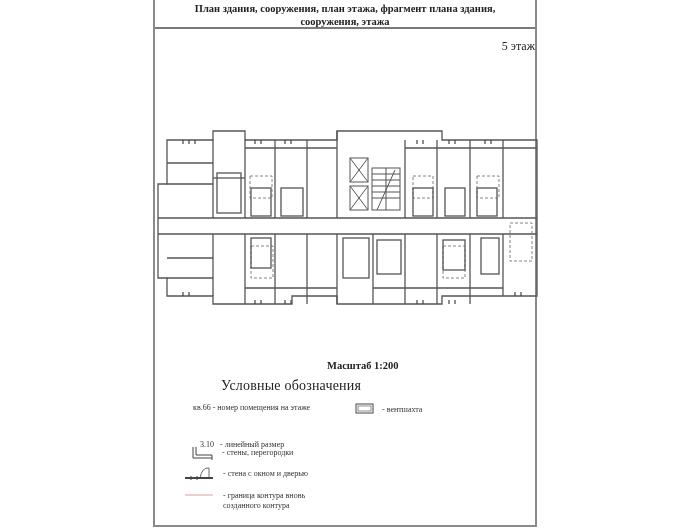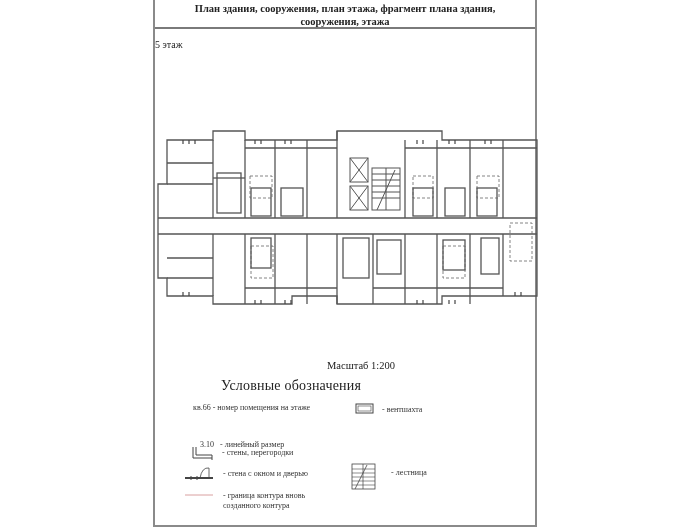--- a/index.html
+++ b/index.html
@@ -1,22 +1,22 @@
 <!DOCTYPE html>
 <html><head>
 <meta charset="utf-8">
 <style>
   html,body{margin:0;padding:0;background:#ffffff;}
   body{width:698px;height:531px;position:relative;overflow:hidden;font-family:"Liberation Serif","DejaVu Serif",serif;color:#222;}
   .sheet{position:absolute;left:153px;top:-2px;width:384px;height:529px;border:2px solid #8a8a8a;border-top:none;box-sizing:border-box;background:#fff;}
   .title-band{position:absolute;left:0;top:0;width:100%;height:29px;border-bottom:2px solid #7a7a7a;text-align:center;}
   .title-text{display:block;font-weight:bold;font-size:10.5px;line-height:12px;padding-top:5px;}
-  .floor-label{position:absolute;left:0;width:100%;top:41px;text-align:left;font-size:10px;}
+  .floor-label{position:absolute;left:0;width:100%;top:41px;text-align:right;font-size:12px;}
   .plan{position:absolute;left:0;top:130px;width:384px;height:180px;}
-  .scale{position:absolute;left:172px;top:362px;font-weight:normal;font-size:10.5px;}
+  .scale{position:absolute;left:172px;top:362px;font-weight:bold;font-size:10.5px;}
   .legend-title{position:absolute;left:66px;top:380px;font-size:14px;letter-spacing:0.2px;}
   .lg{position:absolute;font-size:8px;white-space:nowrap;color:#333;}
   .lg svg{position:absolute;}
 </style>
 </head>
 <body>
 
 <div class="sheet">
   <div class="title-band">
     <span class="title-text">План здания, сооружения, план этажа, фрагмент плана здания,</span>
@@ -166,28 +166,13 @@
     <span style="position:absolute;left:38px;top:10px">созданного контура</span>
   </div>
 
   <div class="lg" style="left:200px;top:405px;width:150px;height:14px">
     <svg style="left:0;top:0" width="20" height="12">
         <rect x="1" y="1" width="17" height="9" fill="none" stroke="#444"></rect>
         <rect x="3" y="3" width="13" height="5" fill="none" stroke="#444" stroke-width="0.6"></rect>
       </svg>
     <span style="position:absolute;left:27px;top:2px">- вентшахта</span>
   </div>
-  <div class="lg" style="left:196px;top:465px;width:160px;height:30px">
-    <svg style="left:0;top:0" width="26" height="28">
-        <rect x="1" y="1" width="23" height="25" fill="none" stroke="#444" stroke-width="0.8"></rect>
-        <line x1="12" y1="1" x2="12" y2="26" stroke="#444" stroke-width="0.7"></line>
-        <g stroke="#444" stroke-width="0.6">
-          <line x1="1" y1="6" x2="24" y2="6"></line>
-          <line x1="1" y1="10" x2="24" y2="10"></line>
-          <line x1="1" y1="14" x2="24" y2="14"></line>
-          <line x1="1" y1="18" x2="24" y2="18"></line>
-          <line x1="1" y1="22" x2="24" y2="22"></line>
-        </g>
-        <line x1="4" y1="26" x2="16" y2="2" stroke="#444" stroke-width="0.8"></line>
-      </svg>
-    <span style="position:absolute;left:40px;top:5px">- лестница</span>
-  </div>
 </div>
 
 </body></html>

